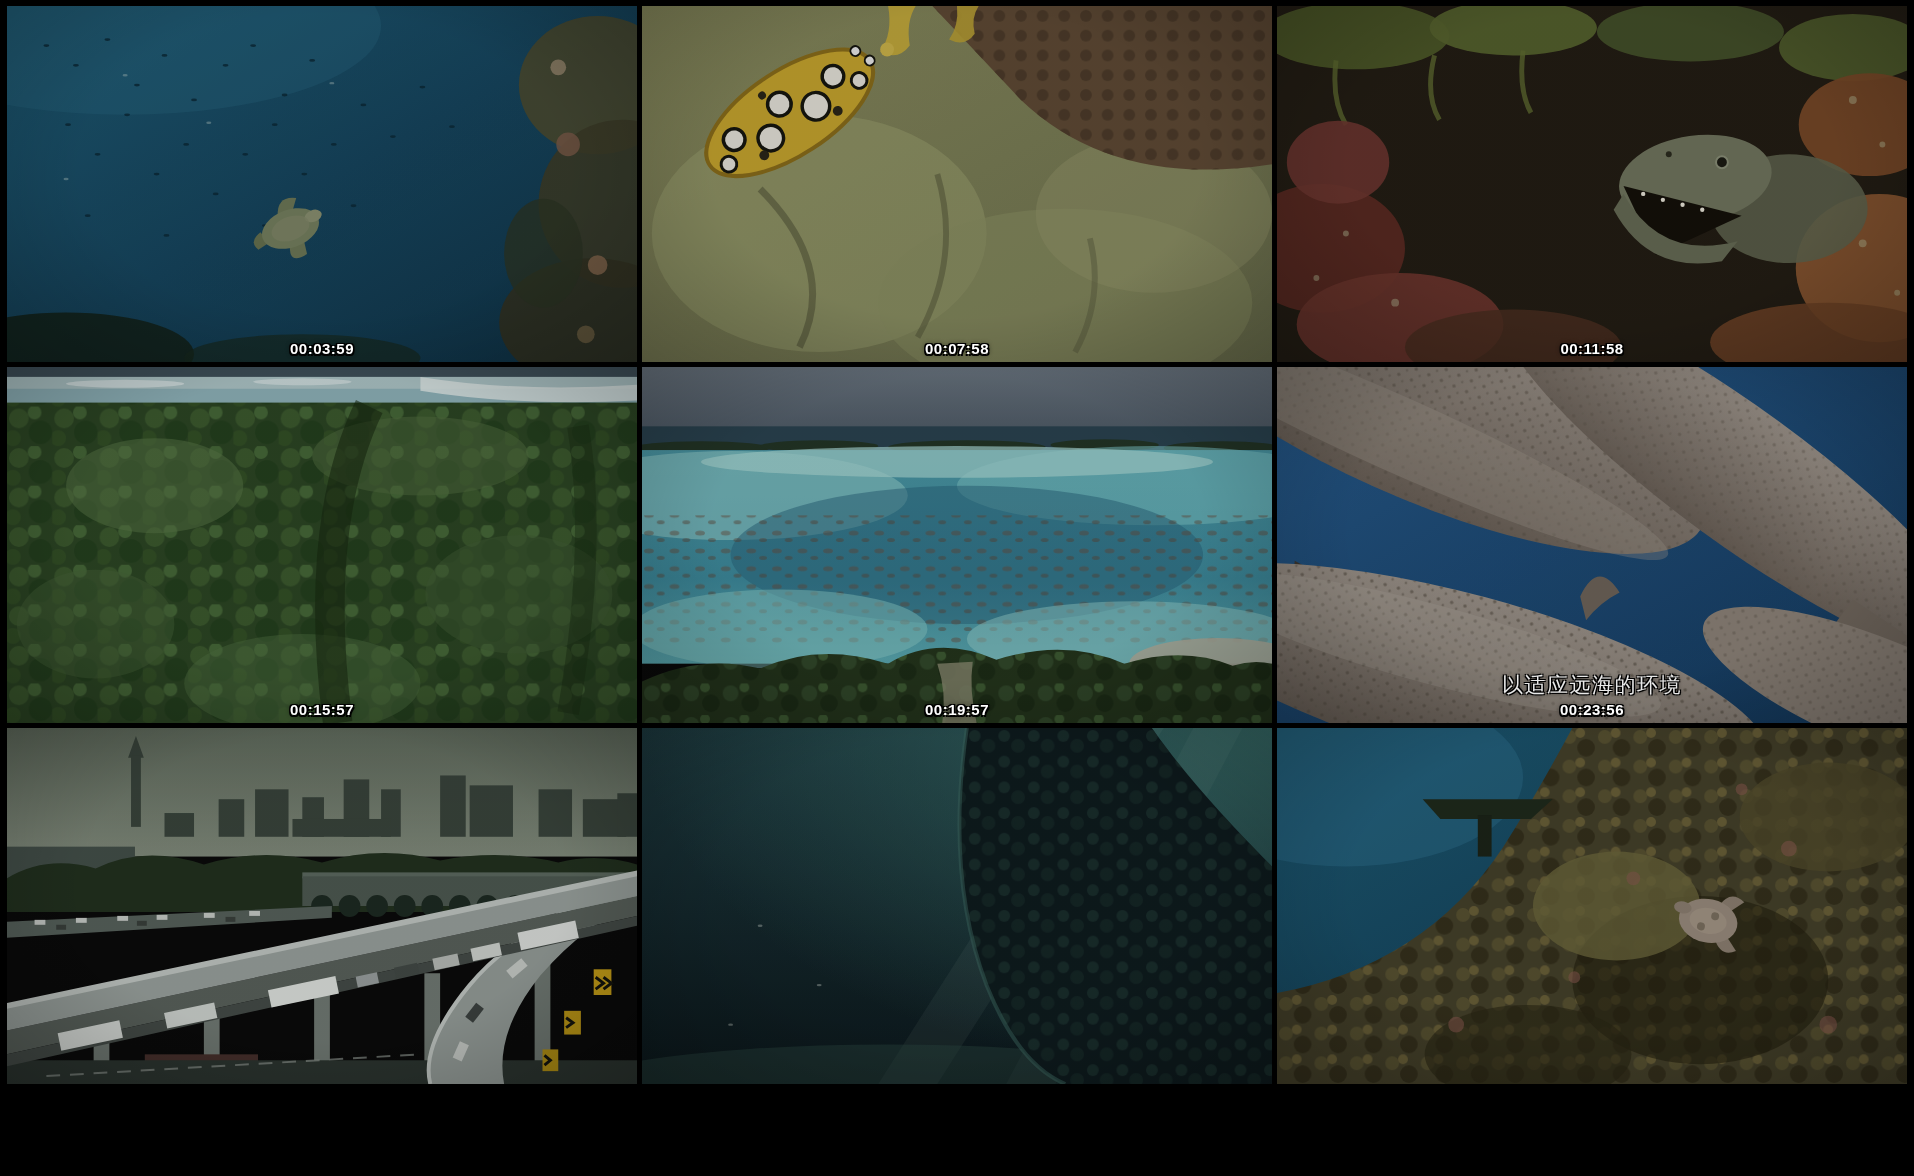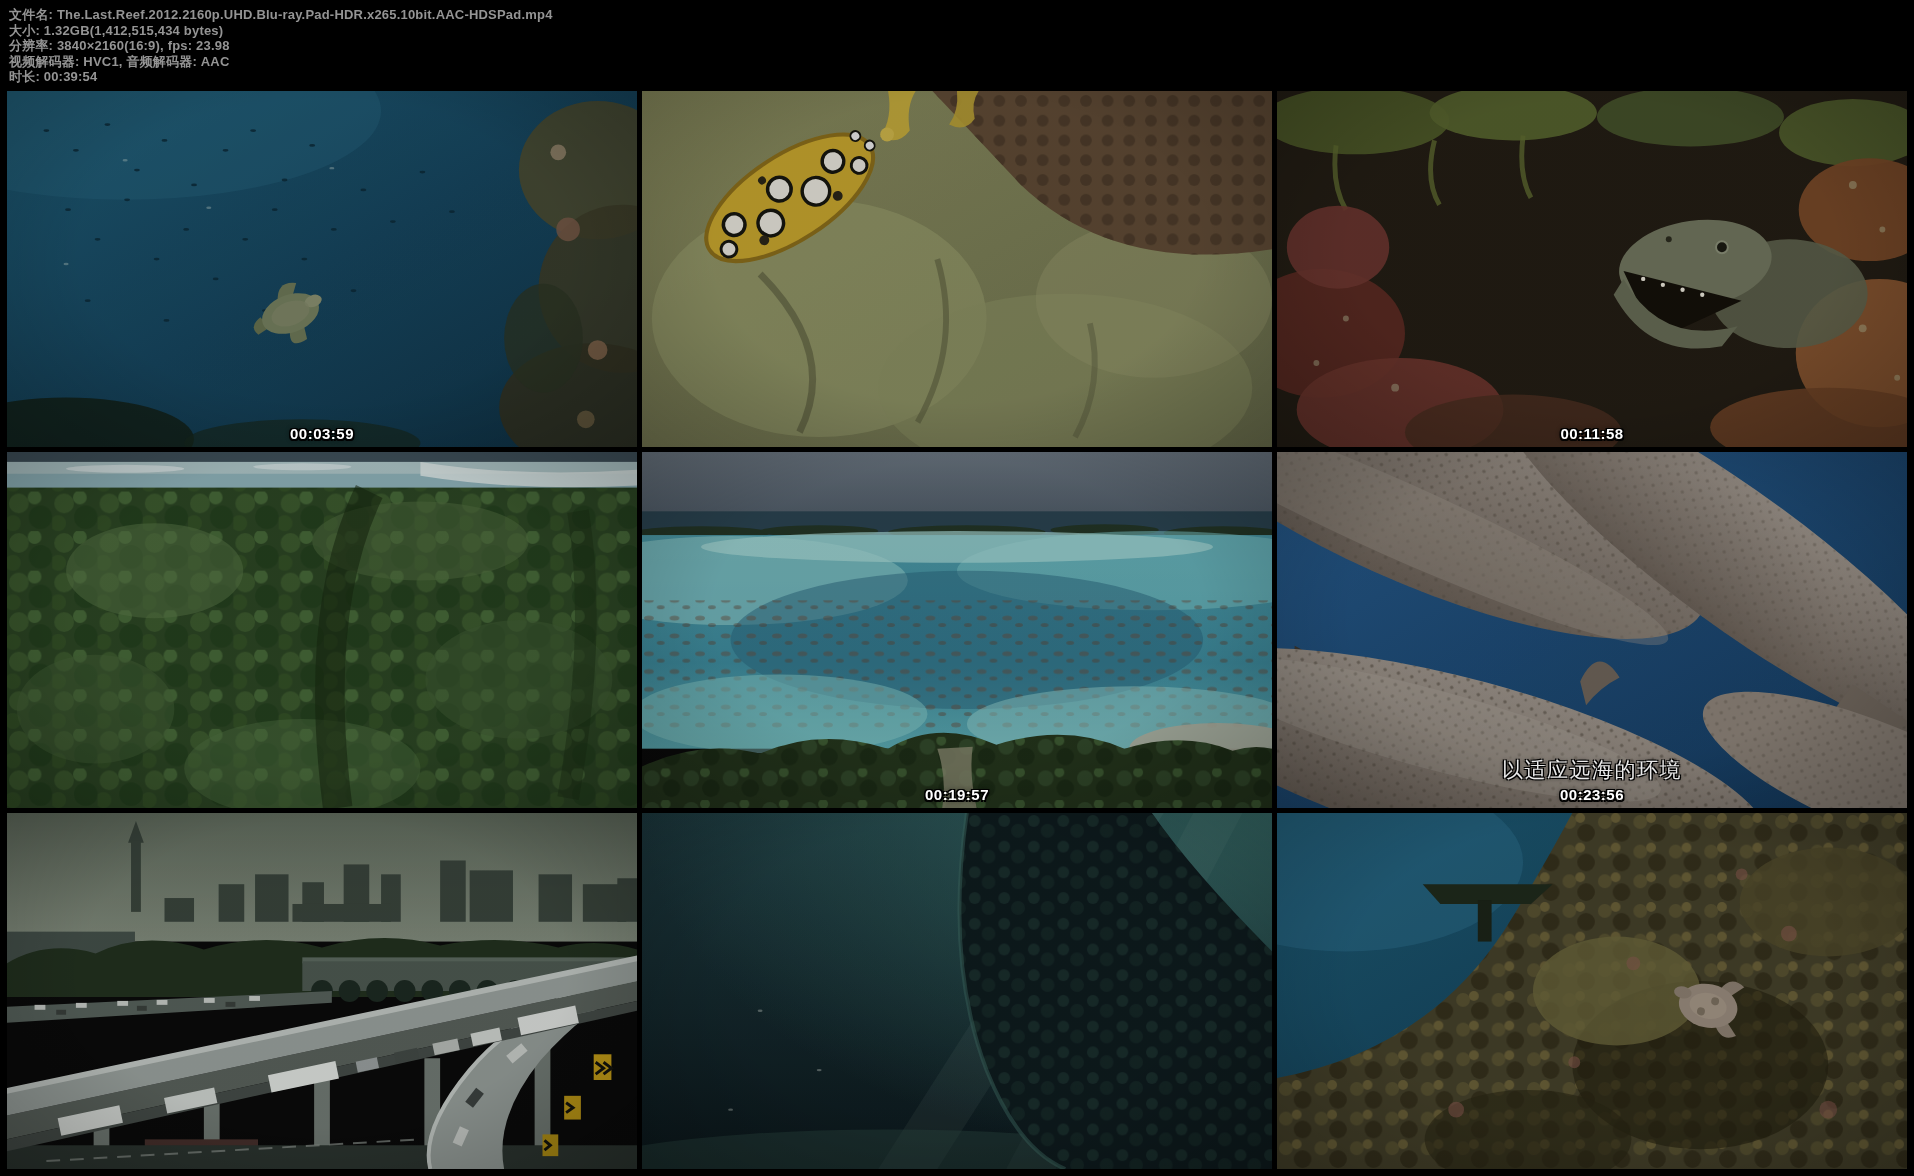--- a/index.html
+++ b/index.html
@@ -19,27 +19,20 @@
       text-shadow:-1.5px -1.5px 0 #000,1.5px -1.5px 0 #000,-1.5px 1.5px 0 #000,1.5px 1.5px 0 #000,0 0 5px rgba(0,0,0,.95);}
   .sub{position:absolute;left:0;right:0;bottom:24px;text-align:center;
        font-size:21px;font-weight:500;color:#e9e9e9;letter-spacing:1.5px;
        text-shadow:-1.3px -1.3px 0 #000,1.3px -1.3px 0 #000,-1.3px 1.3px 0 #000,1.3px 1.3px 0 #000,0 0 4px rgba(0,0,0,.9);}
 </style>
 </head>
 <body>
 
 <div class="sheet">
 
-  <div class="meta">
-    <div class="line">文件名: The.Last.Reef.2012.2160p.UHD.Blu-ray.Pad-HDR.x265.10bit.AAC-HDSPad.mp4</div>
-    <div class="line">大小: 1.32GB(1,412,515,434 bytes)</div>
-    <div class="line">分辨率: 3840×2160(16:9), fps: 23.98</div>
-    <div class="line">视频解码器: HVC1, 音频解码器: AAC</div>
-    <div class="line">时长: 00:39:54</div>
-  </div>
 
   <div class="grid">
 
     <div class="tile">
       <svg viewBox="0 0 640 360" preserveAspectRatio="none">
         <defs>
           <linearGradient id="t1w" x1="0" y1="0" x2="1" y2="1">
             <stop offset="0" stop-color="#1d5a74"></stop>
               <stop offset=".5" stop-color="#16455e"></stop>
               <stop offset="1" stop-color="#0f3347"></stop>
@@ -140,20 +133,21 @@
           <circle cx="77" cy="11" r="8" fill="#e6e3da" stroke="#16160f" stroke-width="3"></circle>
           <circle cx="-80" cy="10" r="8" fill="#e6e3da" stroke="#16160f" stroke-width="3"></circle>
           <circle cx="-45" cy="22" r="5" fill="#2a2618"></circle>
             <circle cx="42" cy="25" r="5" fill="#2a2618"></circle>
             <circle cx="-14" cy="-30" r="4" fill="#2a2618"></circle>
           <circle cx="90" cy="-16" r="5" fill="#e8e8e8" stroke="#16160f" stroke-width="2"></circle>
           <circle cx="97" cy="0" r="5" fill="#e8e8e8" stroke="#16160f" stroke-width="2"></circle>
         </g>
       </svg>
       <div class="dim"></div>
+      <div class="ts">00:07:58</div>
     </div>
 
     <div class="tile">
       <svg viewBox="0 0 640 360" preserveAspectRatio="none">
         <rect width="640" height="360" fill="#231d14"></rect>
         <ellipse cx="80" cy="30" rx="95" ry="34" fill="#4e5a28" opacity=".95"></ellipse>
         <ellipse cx="240" cy="22" rx="85" ry="28" fill="#57642e" opacity=".95"></ellipse>
         <ellipse cx="420" cy="26" rx="95" ry="30" fill="#46522a" opacity=".95"></ellipse>
         <ellipse cx="585" cy="42" rx="75" ry="34" fill="#515e2c" opacity=".95"></ellipse>
         <path d="M60,55 Q55,95 70,120 M160,50 Q150,90 165,115 M250,45 Q245,85 258,108" stroke="#5e6a30" stroke-width="5" fill="none" opacity=".8"></path>
@@ -212,20 +206,21 @@
         <rect y="36" width="640" height="324" fill="url(#t4f)"></rect>
         <ellipse cx="150" cy="120" rx="90" ry="48" fill="#5a7848" opacity=".5"></ellipse>
         <ellipse cx="420" cy="90" rx="110" ry="40" fill="#516e40" opacity=".5"></ellipse>
         <ellipse cx="90" cy="260" rx="80" ry="55" fill="#46643a" opacity=".45"></ellipse>
         <ellipse cx="520" cy="230" rx="95" ry="60" fill="#3f5c34" opacity=".5"></ellipse>
         <ellipse cx="300" cy="320" rx="120" ry="50" fill="#507042" opacity=".45"></ellipse>
         <path d="M368,40 Q310,160 336,360" stroke="#15260f" stroke-width="30" fill="none" opacity=".55"></path>
         <path d="M580,60 Q600,180 570,350" stroke="#1b2e14" stroke-width="22" fill="none" opacity=".45"></path>
       </svg>
       <div class="dim"></div>
+      <div class="ts">00:15:57</div>
     </div>
 
     <div class="tile">
       <svg viewBox="0 0 640 360" preserveAspectRatio="none">
         <defs>
           <linearGradient id="t5sky" x1="0" y1="0" x2="0" y2="1">
             <stop offset="0" stop-color="#6a7580"></stop>
               <stop offset="1" stop-color="#525e6a"></stop>
           </linearGradient>
           <linearGradient id="t5lag" x1="0" y1="0" x2="0" y2="1">

